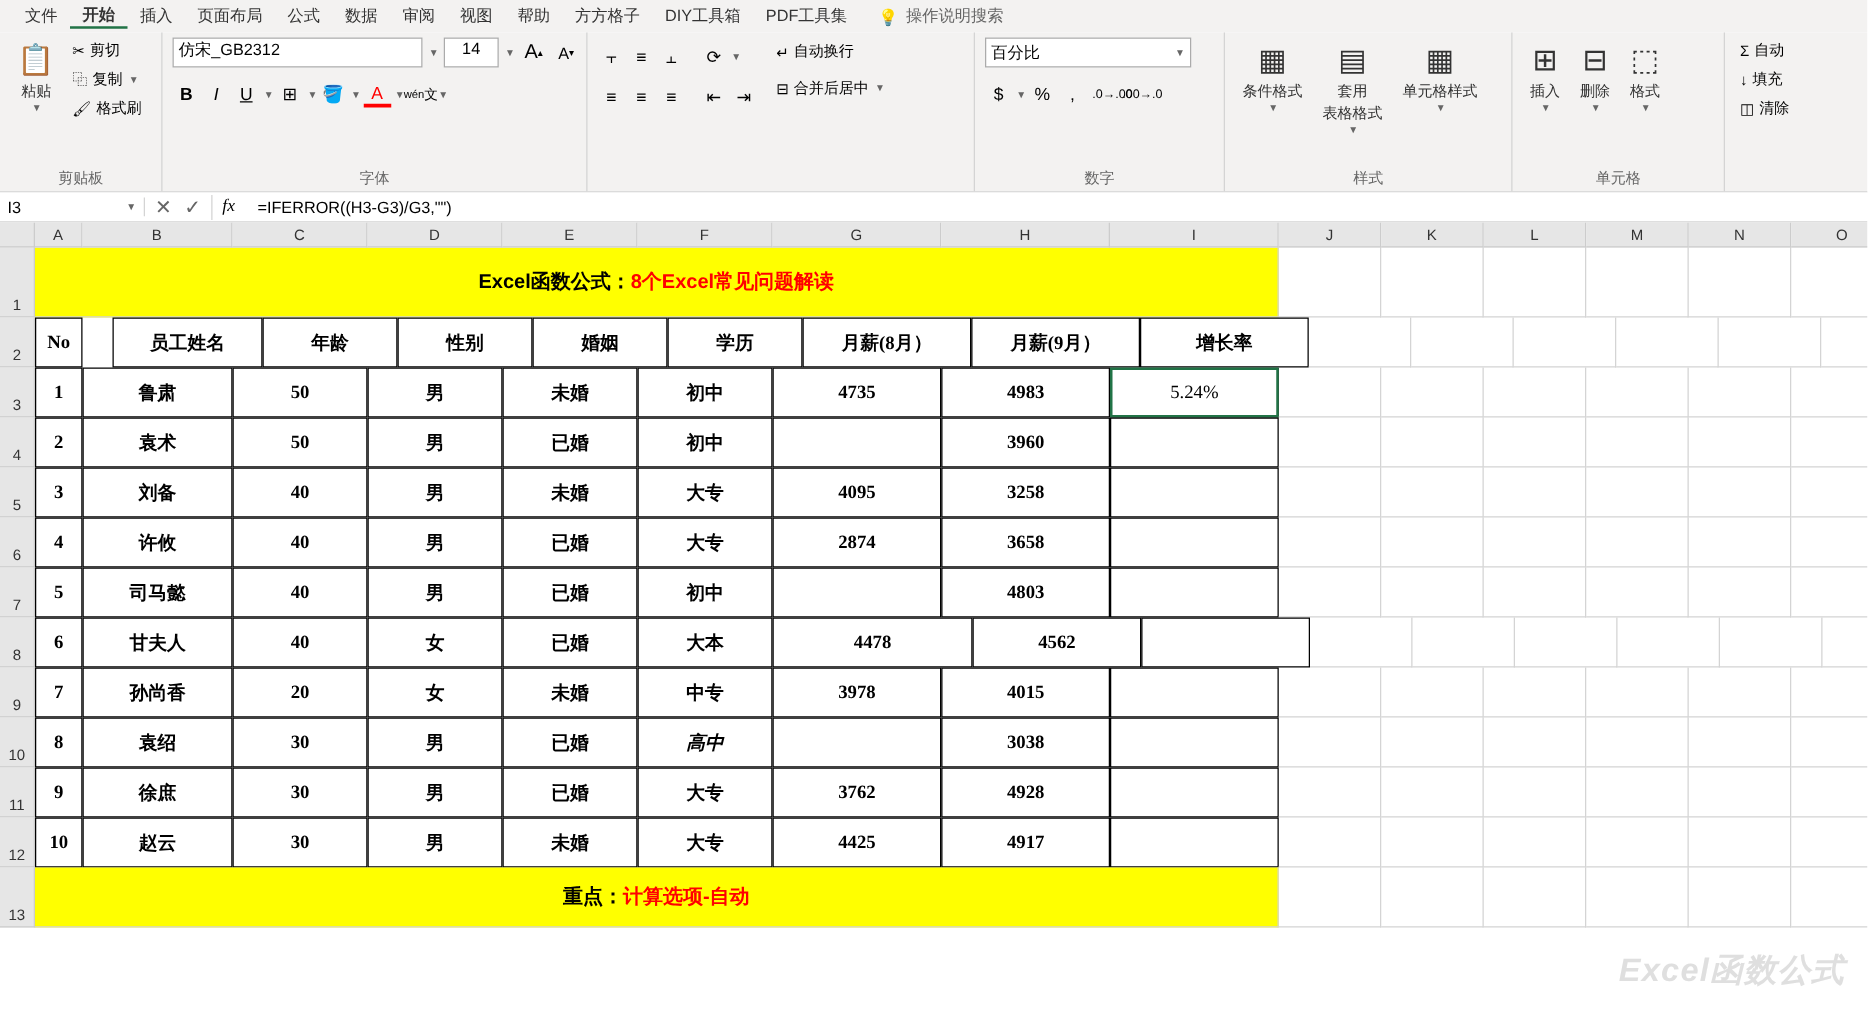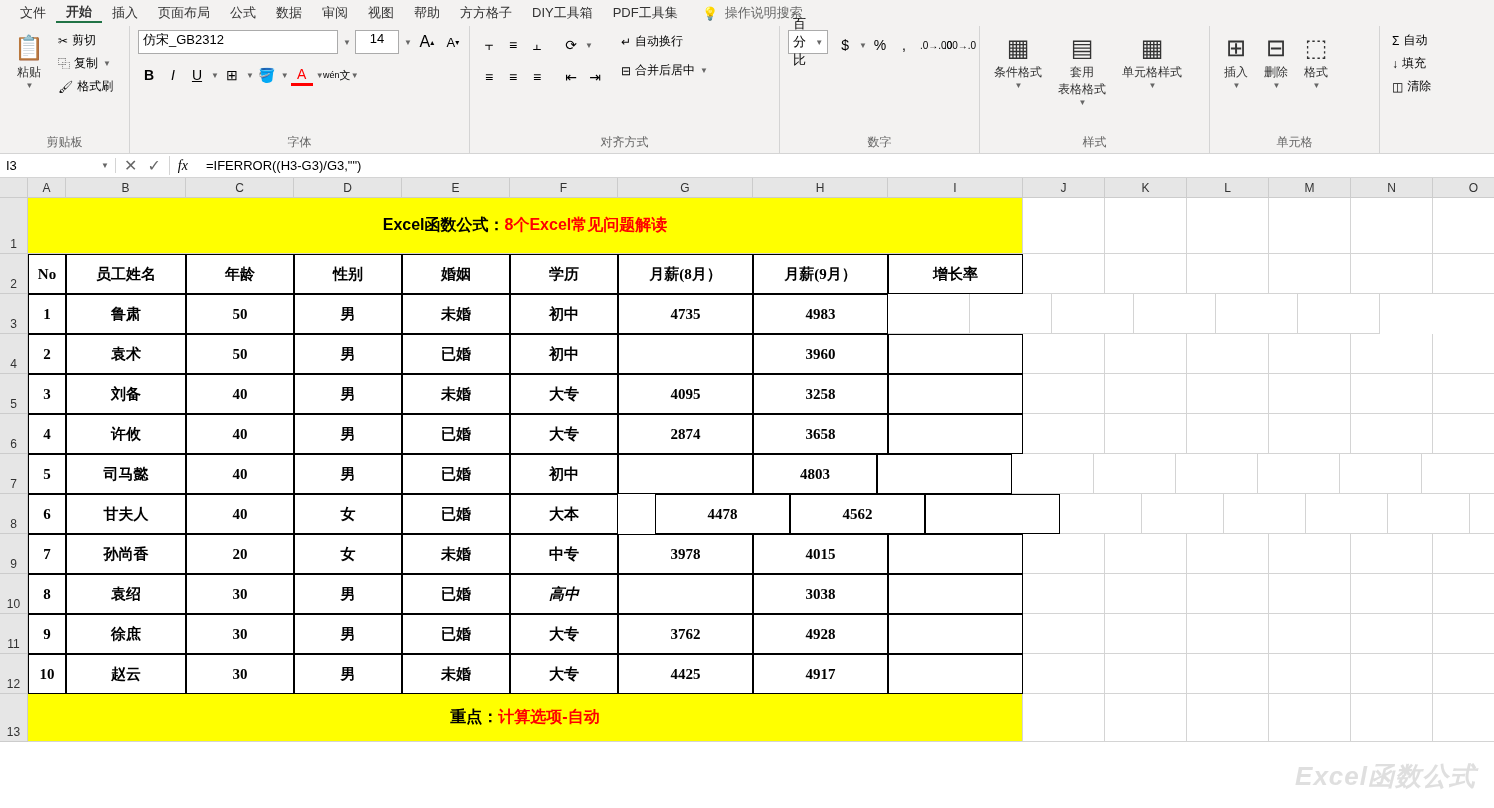--- a/index.html
+++ b/index.html
@@ -161,25 +161,24 @@
             <span>↵</span>
             <span>自动换行</span>
           </div>
         <div class="wrap-btn">
             <span>⊟</span>
             <span>合并后居中</span>
             <span class="dd-arrow">▼</span>
           </div>
       </div>
     </div>
-    <div class="ribbon-group-label">对齐方式</div>
   </div>
 
   <div class="ribbon-group" style="width:200px">
-    <div class="ribbon-controls" style="flex-direction:row;gap:6px">
+    <div class="ribbon-controls" style="flex-direction:column;gap:6px">
       <div class="select-box" style="width:165px">
           <span>百分比</span>
           <span class="dd-arrow">▼</span>
         </div>
       <div class="btn-row">
         <span class="tool-btn">$</span>
           <span class="dd-arrow">▼</span>
         <span class="tool-btn">%</span>
         <span class="tool-btn">,</span>
         <span style="width:6px"></span>
@@ -308,21 +307,21 @@
         </div>
         <div class="cell" style="width: 82px; height: 100%;"></div>
         <div class="cell" style="width: 82px; height: 100%;"></div>
         <div class="cell" style="width: 82px; height: 100%;"></div>
         <div class="cell" style="width: 82px; height: 100%;"></div>
         <div class="cell" style="width: 82px; height: 100%;"></div>
         <div class="cell" style="width: 82px; height: 100%;"></div>
       </div>
       <div class="row" style="height: 40px;">
         <div class="cell header-cell" style="width: 38px; height: 100%;">No</div>
-        <div class="cell header-cell" style="width: 120px; height: 100%;">员工姓名</div>
+        <div class="cell header-cell" style="width: 120px; height: 100%; margin-left: 24px;">员工姓名</div>
         <div class="cell header-cell" style="width: 108px; height: 100%;">年龄</div>
         <div class="cell header-cell" style="width: 108px; height: 100%;">性别</div>
         <div class="cell header-cell" style="width: 108px; height: 100%;">婚姻</div>
         <div class="cell header-cell" style="width: 108px; height: 100%;">学历</div>
         <div class="cell header-cell" style="width: 135px; height: 100%;">月薪(8月）</div>
         <div class="cell header-cell" style="width: 135px; height: 100%;">月薪(9月）</div>
         <div class="cell header-cell" style="width: 135px; height: 100%;">增长率</div>
         <div class="cell" style="width: 82px; height: 100%;"></div>
         <div class="cell" style="width: 82px; height: 100%;"></div>
         <div class="cell" style="width: 82px; height: 100%;"></div>
@@ -332,20 +331,21 @@
       </div>
       <div class="row" style="height: 40px;">
         <div class="cell data-cell" style="width: 38px; height: 100%;">1</div>
         <div class="cell data-cell" style="width: 120px; height: 100%;">鲁肃</div>
         <div class="cell data-cell" style="width: 108px; height: 100%;">50</div>
         <div class="cell data-cell" style="width: 108px; height: 100%;">男</div>
         <div class="cell data-cell" style="width: 108px; height: 100%;">未婚</div>
         <div class="cell data-cell" style="width: 108px; height: 100%;">初中</div>
         <div class="cell data-cell" style="width: 135px; height: 100%;">4735</div>
         <div class="cell data-cell" style="width: 135px; height: 100%;">4983</div>
+        <div class="cell data-cell nob selected" style="width: 135px; height: 100%;">5.24%</div>
         <div class="cell" style="width: 82px; height: 100%;"></div>
         <div class="cell" style="width: 82px; height: 100%;"></div>
         <div class="cell" style="width: 82px; height: 100%;"></div>
         <div class="cell" style="width: 82px; height: 100%;"></div>
         <div class="cell" style="width: 82px; height: 100%;"></div>
         <div class="cell" style="width: 82px; height: 100%;"></div>
       </div>
       <div class="row" style="height: 40px;">
         <div class="cell data-cell" style="width: 38px; height: 100%;">2</div>
         <div class="cell data-cell" style="width: 120px; height: 100%;">袁术</div>
@@ -398,37 +398,37 @@
         <div class="cell" style="width: 82px; height: 100%;"></div>
       </div>
       <div class="row" style="height: 40px;">
         <div class="cell data-cell" style="width: 38px; height: 100%;">5</div>
         <div class="cell data-cell" style="width: 120px; height: 100%;">司马懿</div>
         <div class="cell data-cell" style="width: 108px; height: 100%;">40</div>
         <div class="cell data-cell" style="width: 108px; height: 100%;">男</div>
         <div class="cell data-cell" style="width: 108px; height: 100%;">已婚</div>
         <div class="cell data-cell" style="width: 108px; height: 100%;">初中</div>
         <div class="cell data-cell" style="width: 135px; height: 100%;"></div>
-        <div class="cell data-cell" style="width: 124px; height: 100%;">4803</div>
+        <div class="cell data-cell" style="width: 135px; height: 100%;">4803</div>
         <div class="cell data-cell nob" style="width: 135px; height: 100%;"></div>
         <div class="cell" style="width: 82px; height: 100%;"></div>
         <div class="cell" style="width: 82px; height: 100%;"></div>
         <div class="cell" style="width: 82px; height: 100%;"></div>
         <div class="cell" style="width: 82px; height: 100%;"></div>
         <div class="cell" style="width: 82px; height: 100%;"></div>
         <div class="cell" style="width: 82px; height: 100%;"></div>
       </div>
       <div class="row" style="height: 40px;">
         <div class="cell data-cell" style="width: 38px; height: 100%;">6</div>
         <div class="cell data-cell" style="width: 120px; height: 100%;">甘夫人</div>
         <div class="cell data-cell" style="width: 108px; height: 100%;">40</div>
         <div class="cell data-cell" style="width: 108px; height: 100%;">女</div>
         <div class="cell data-cell" style="width: 108px; height: 100%;">已婚</div>
         <div class="cell data-cell" style="width: 108px; height: 100%;">大本</div>
-        <div class="cell data-cell" style="width: 135px; height: 100%; margin-left: 37px;">4478</div>
+        <div class="cell data-cell" style="width: 160px; height: 100%;">4478</div>
         <div class="cell data-cell" style="width: 135px; height: 100%;">4562</div>
         <div class="cell data-cell nob" style="width: 135px; height: 100%;"></div>
         <div class="cell" style="width: 82px; height: 100%;"></div>
         <div class="cell" style="width: 82px; height: 100%;"></div>
         <div class="cell" style="width: 82px; height: 100%;"></div>
         <div class="cell" style="width: 82px; height: 100%;"></div>
         <div class="cell" style="width: 82px; height: 100%;"></div>
         <div class="cell" style="width: 82px; height: 100%;"></div>
       </div>
       <div class="row" style="height: 40px;">

